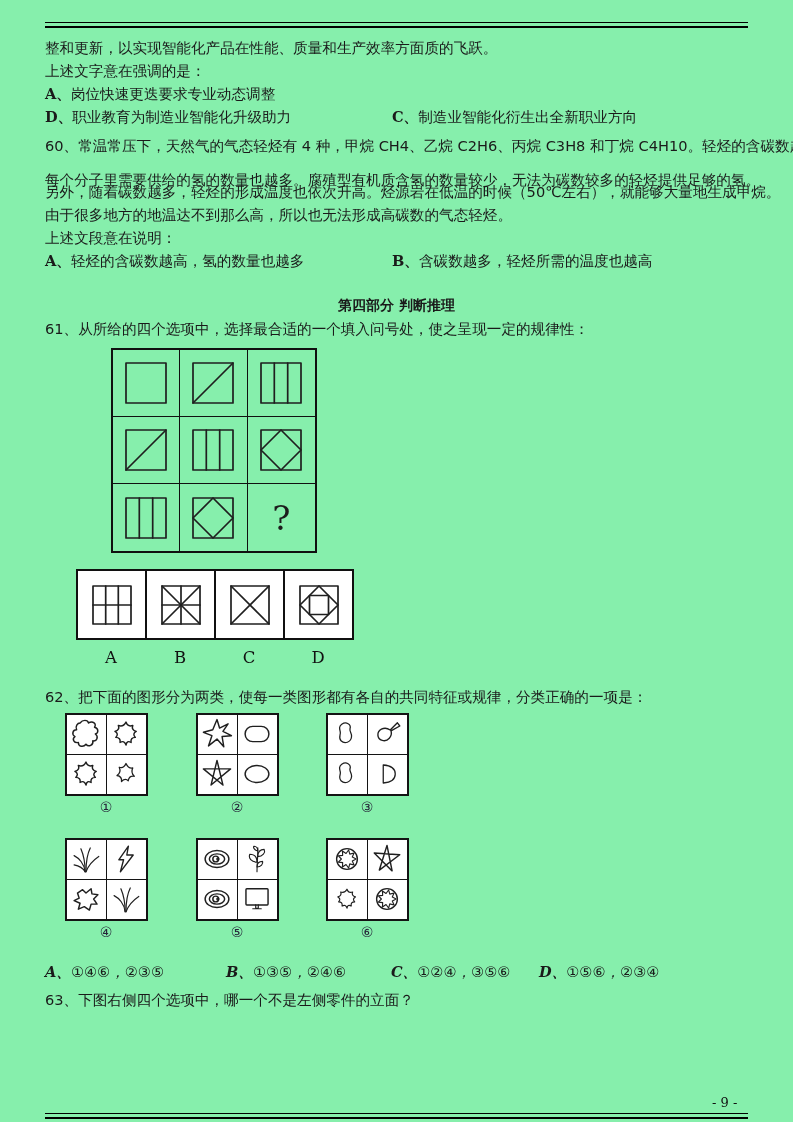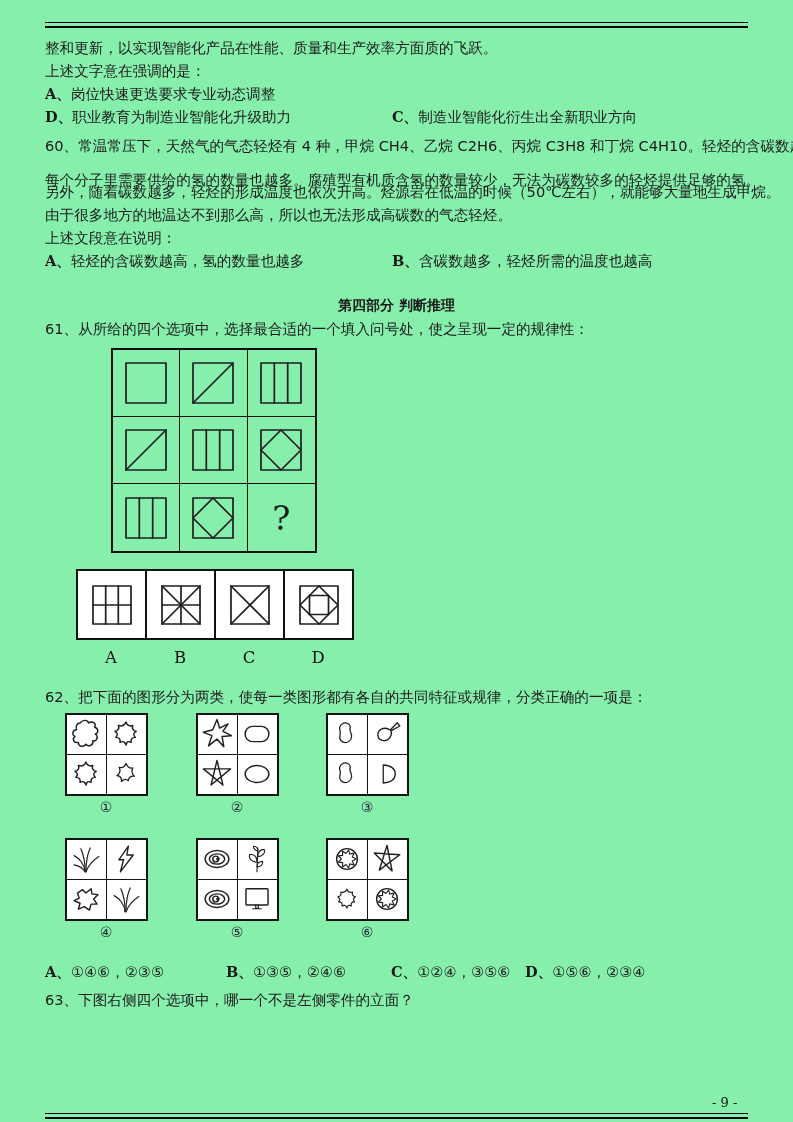--- a/index.html
+++ b/index.html
@@ -28,21 +28,21 @@
   .ostrip .ocell:last-child{border-right:none;}
   .abcd{font-family:"DejaVu Serif",serif;font-size:16.5px;color:#111;transform:translateX(-50%);}
   
   .gbox{position:absolute;width:83px;height:83px;border:2px solid #141414;box-sizing:border-box;
         display:grid;grid-template-columns:1fr 1fr;grid-template-rows:1fr 1fr;background:#fff;}
   .gbox .gc{border-right:1.5px solid #141414;border-bottom:1.5px solid #141414;
             display:flex;align-items:center;justify-content:center;}
   .gbox .gc:nth-child(2n){border-right:none;}
   .gbox .gc:nth-child(n+3){border-bottom:none;}
   .glabel{position:absolute;width:84px;text-align:center;font-size:14px;color:#26263a;transform:translateX(-50%);}
-  .ansline{white-space:nowrap;line-height:22px;}
+  .ansline{white-space:nowrap;line-height:22px;font-style:italic;}
   .pagenum{font-family:"DejaVu Serif",serif;font-size:13px;color:#111;}
   
   svg.fig *{fill:none;stroke:#1f1f1f;stroke-width:1.7;stroke-linejoin:round;stroke-linecap:round;}
   svg.fig .thin{stroke-width:1.4;}
 </style>
 </head>
 <body>
 
 <div class="page">
 
@@ -329,20 +329,20 @@
         </svg>
     </div>
   </div>
   <span class="glabel" style="left:106px;top:924px">④</span>
   <span class="glabel" style="left:237px;top:924px">⑤</span>
   <span class="glabel" style="left:367px;top:924px">⑥</span>
 
   <span class="abs ansline" style="left:45px;top:961px"><span class="olabel">A、</span><span>①④⑥，②③⑤</span></span>
   <span class="abs ansline" style="left:226px;top:961px"><span class="olabel">B、</span><span>①③⑤，②④⑥</span></span>
   <span class="abs ansline" style="left:391px;top:961px"><span class="olabel">C、</span><span>①②④，③⑤⑥</span></span>
-  <span class="abs ansline" style="left:525px;top:961px"><span class="olabel">D、</span><span>①⑤⑥，②③④</span></span>
+  <span class="abs ansline" style="left:539px;top:961px"><span class="olabel">D、</span><span>①⑤⑥，②③④</span></span>
 
   <div class="abs line" style="top:988px">63、下图右侧四个选项中，哪一个不是左侧零件的立面？</div>
 
   <span class="abs pagenum" style="left:712px;top:1095px">- 9 -</span>
   <div class="abs rule" style="top:1113px"></div>
 
 </div>
 
 </body></html>

